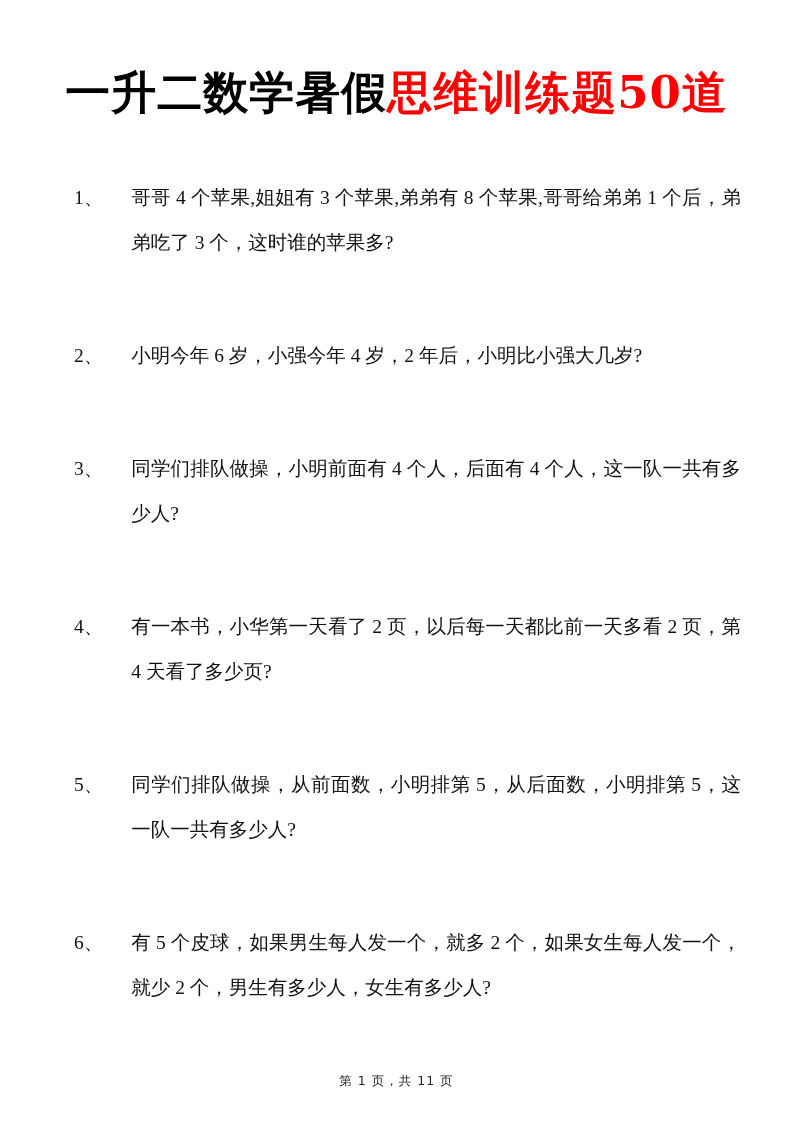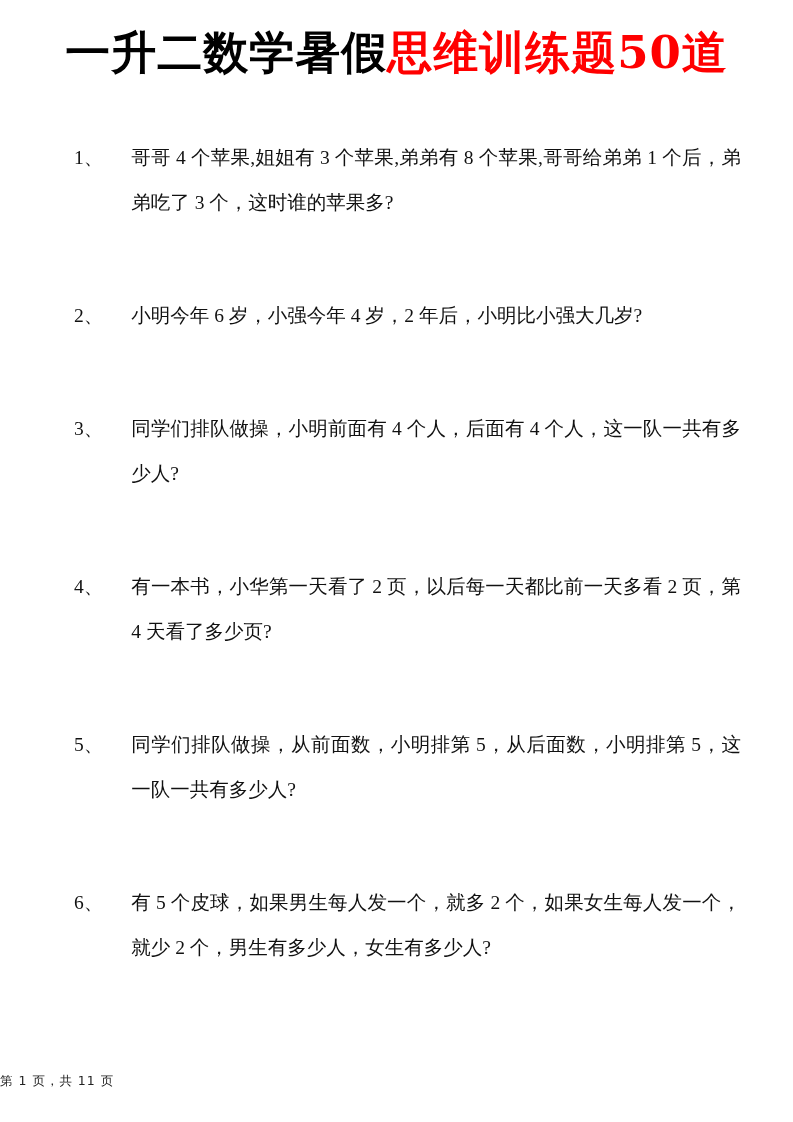--- a/index.html
+++ b/index.html
@@ -11,21 +11,21 @@
     position: relative;
     width: 793px;
     height: 1122px;
     background: #ffffff;
     overflow: hidden;
     font-family: "Liberation Serif", "DejaVu Serif", serif;
     color: #111111;
   }
   .title {
     margin: 0;
-    padding-top: 24px;
+    padding-top: 64px;
     text-align: center;
     font-size: 45px;
     line-height: 1.3;
     font-weight: bold;
     letter-spacing: 1px;
     font-family: "DejaVu Serif", "Liberation Serif", serif;
     white-space: nowrap;
   }
   .title .title-black { color: #000000; }
   .title .title-red {  }
@@ -48,21 +48,21 @@
   }
   .q-text {
     flex: 1 1 auto;
     margin-left: 18px;
   }
   .footer {
     position: absolute;
     left: 0;
     right: 0;
     bottom: 32px;
-    text-align: left;
+    text-align: center;
     font-size: 12.5px;
     letter-spacing: 1px;
     color: #222222;
     font-family: "DejaVu Sans", "Liberation Sans", sans-serif;
   }
 </style>
 </head>
 <body>
 
 <div class="page">

